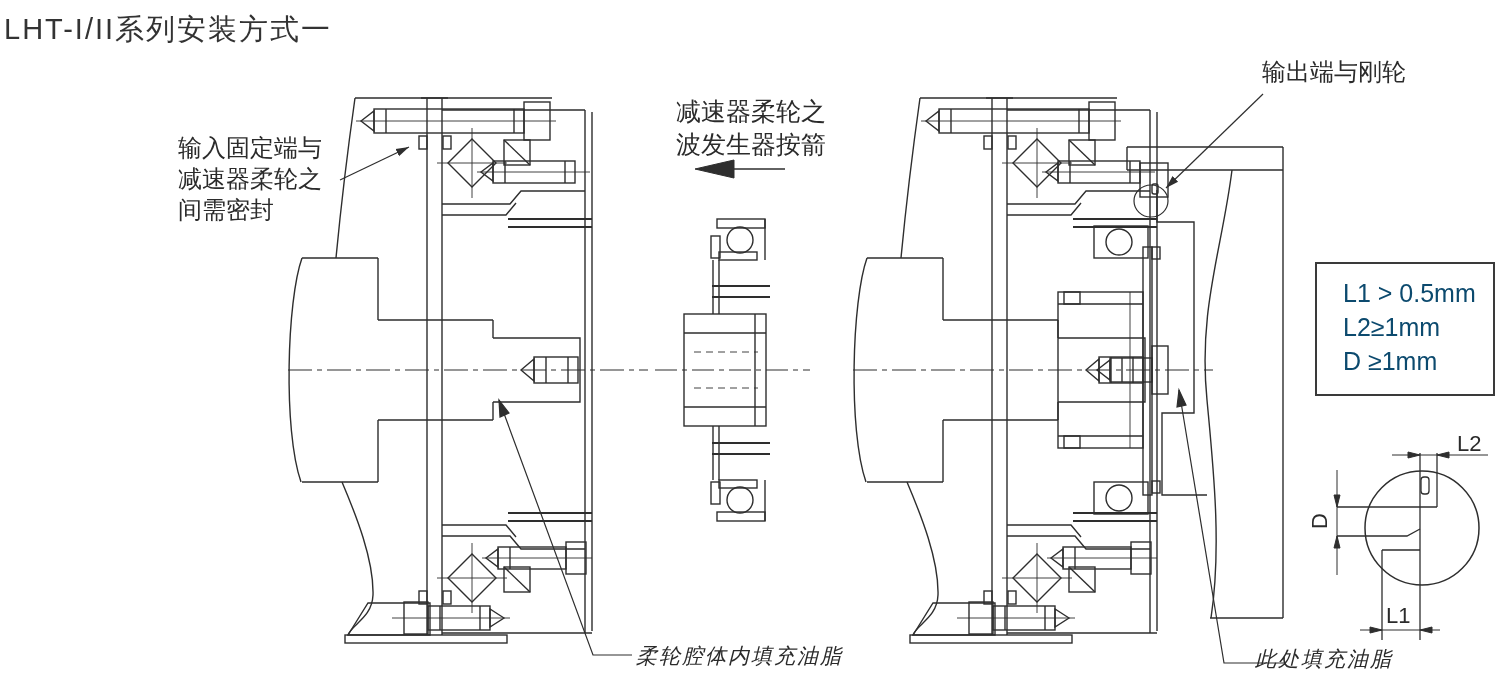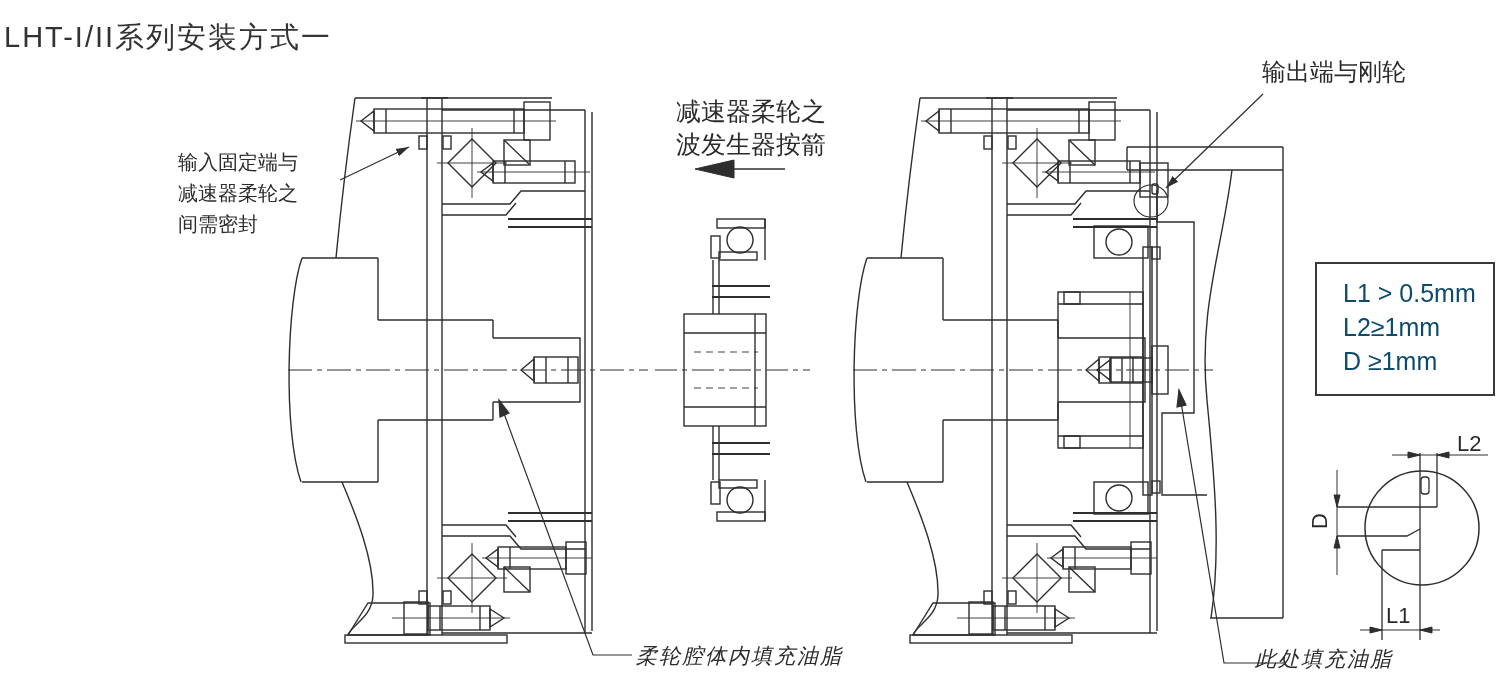--- a/index.html
+++ b/index.html
@@ -1,21 +1,21 @@
 <!DOCTYPE html>
 <html><head>
 <meta charset="utf-8">
 <style>
   html,body{margin:0;padding:0;background:#ffffff;}
   #stage{position:relative;width:1498px;height:679px;background:#fff;overflow:hidden;
          font-family:"Liberation Sans",sans-serif;color:#222;}
   #drawing{position:absolute;left:0;top:0;}
   .txt{position:absolute;white-space:nowrap;color:#2b2b2b;}
-  #title{left:4px;top:18px;font-size:29px;letter-spacing:2px;color:#333;}
-  #ann-input{left:178px;top:147px;font-size:20px;line-height:31px;}
+  #title{left:4px;top:10px;font-size:29px;letter-spacing:2px;color:#333;}
+  #ann-input{left:178px;top:132px;font-size:24px;line-height:31px;}
   #ann-wave{left:676px;top:95px;font-size:25px;line-height:33px;}
   #ann-output{left:1262px;top:58px;font-size:24px;line-height:31px;font-family:Liberation Mono, monospace;}
   #spec-box{position:absolute;left:1315px;top:262px;width:150px;height:106px;
             border:2px solid #3a3a3a;padding:12px 0 12px 26px;
             font-size:25px;line-height:34px;color:#0c4a6e;}
   .grease{font-family:"DejaVu Serif",serif;font-style:italic;font-size:21px;letter-spacing:2px;}
   #lbl-flex-grease{left:636px;top:642px;text-align:right;}
   #lbl-here-grease{left:1255px;top:645px;}
   .dim{font-size:22px;color:#2b2b2b;}
   #dim-l2{left:1457px;top:431px;}

